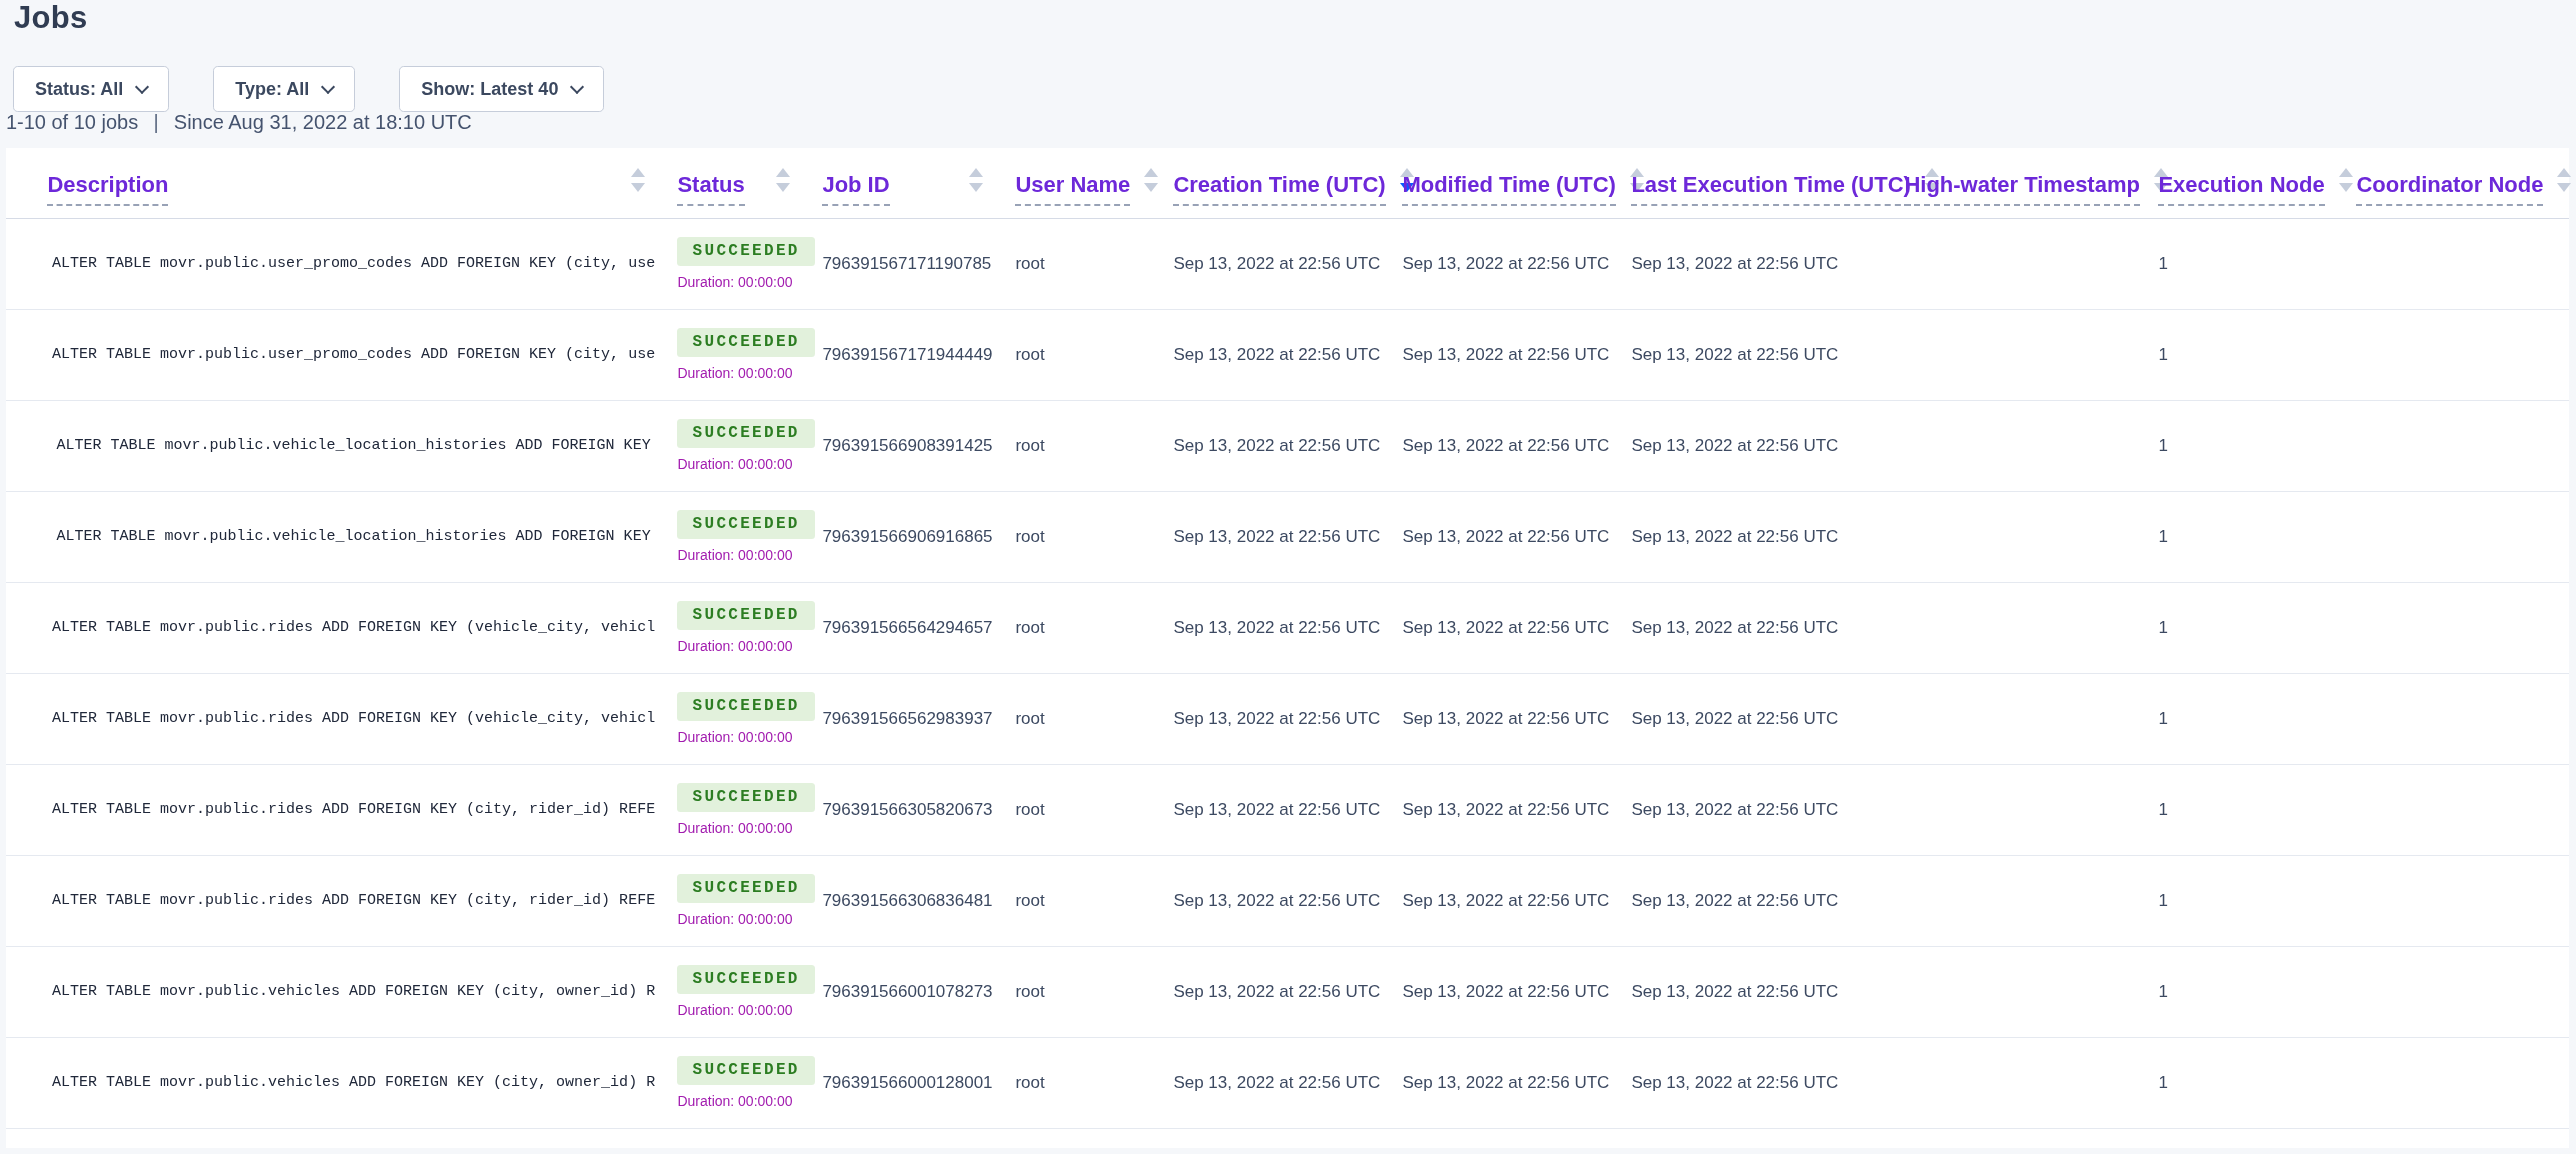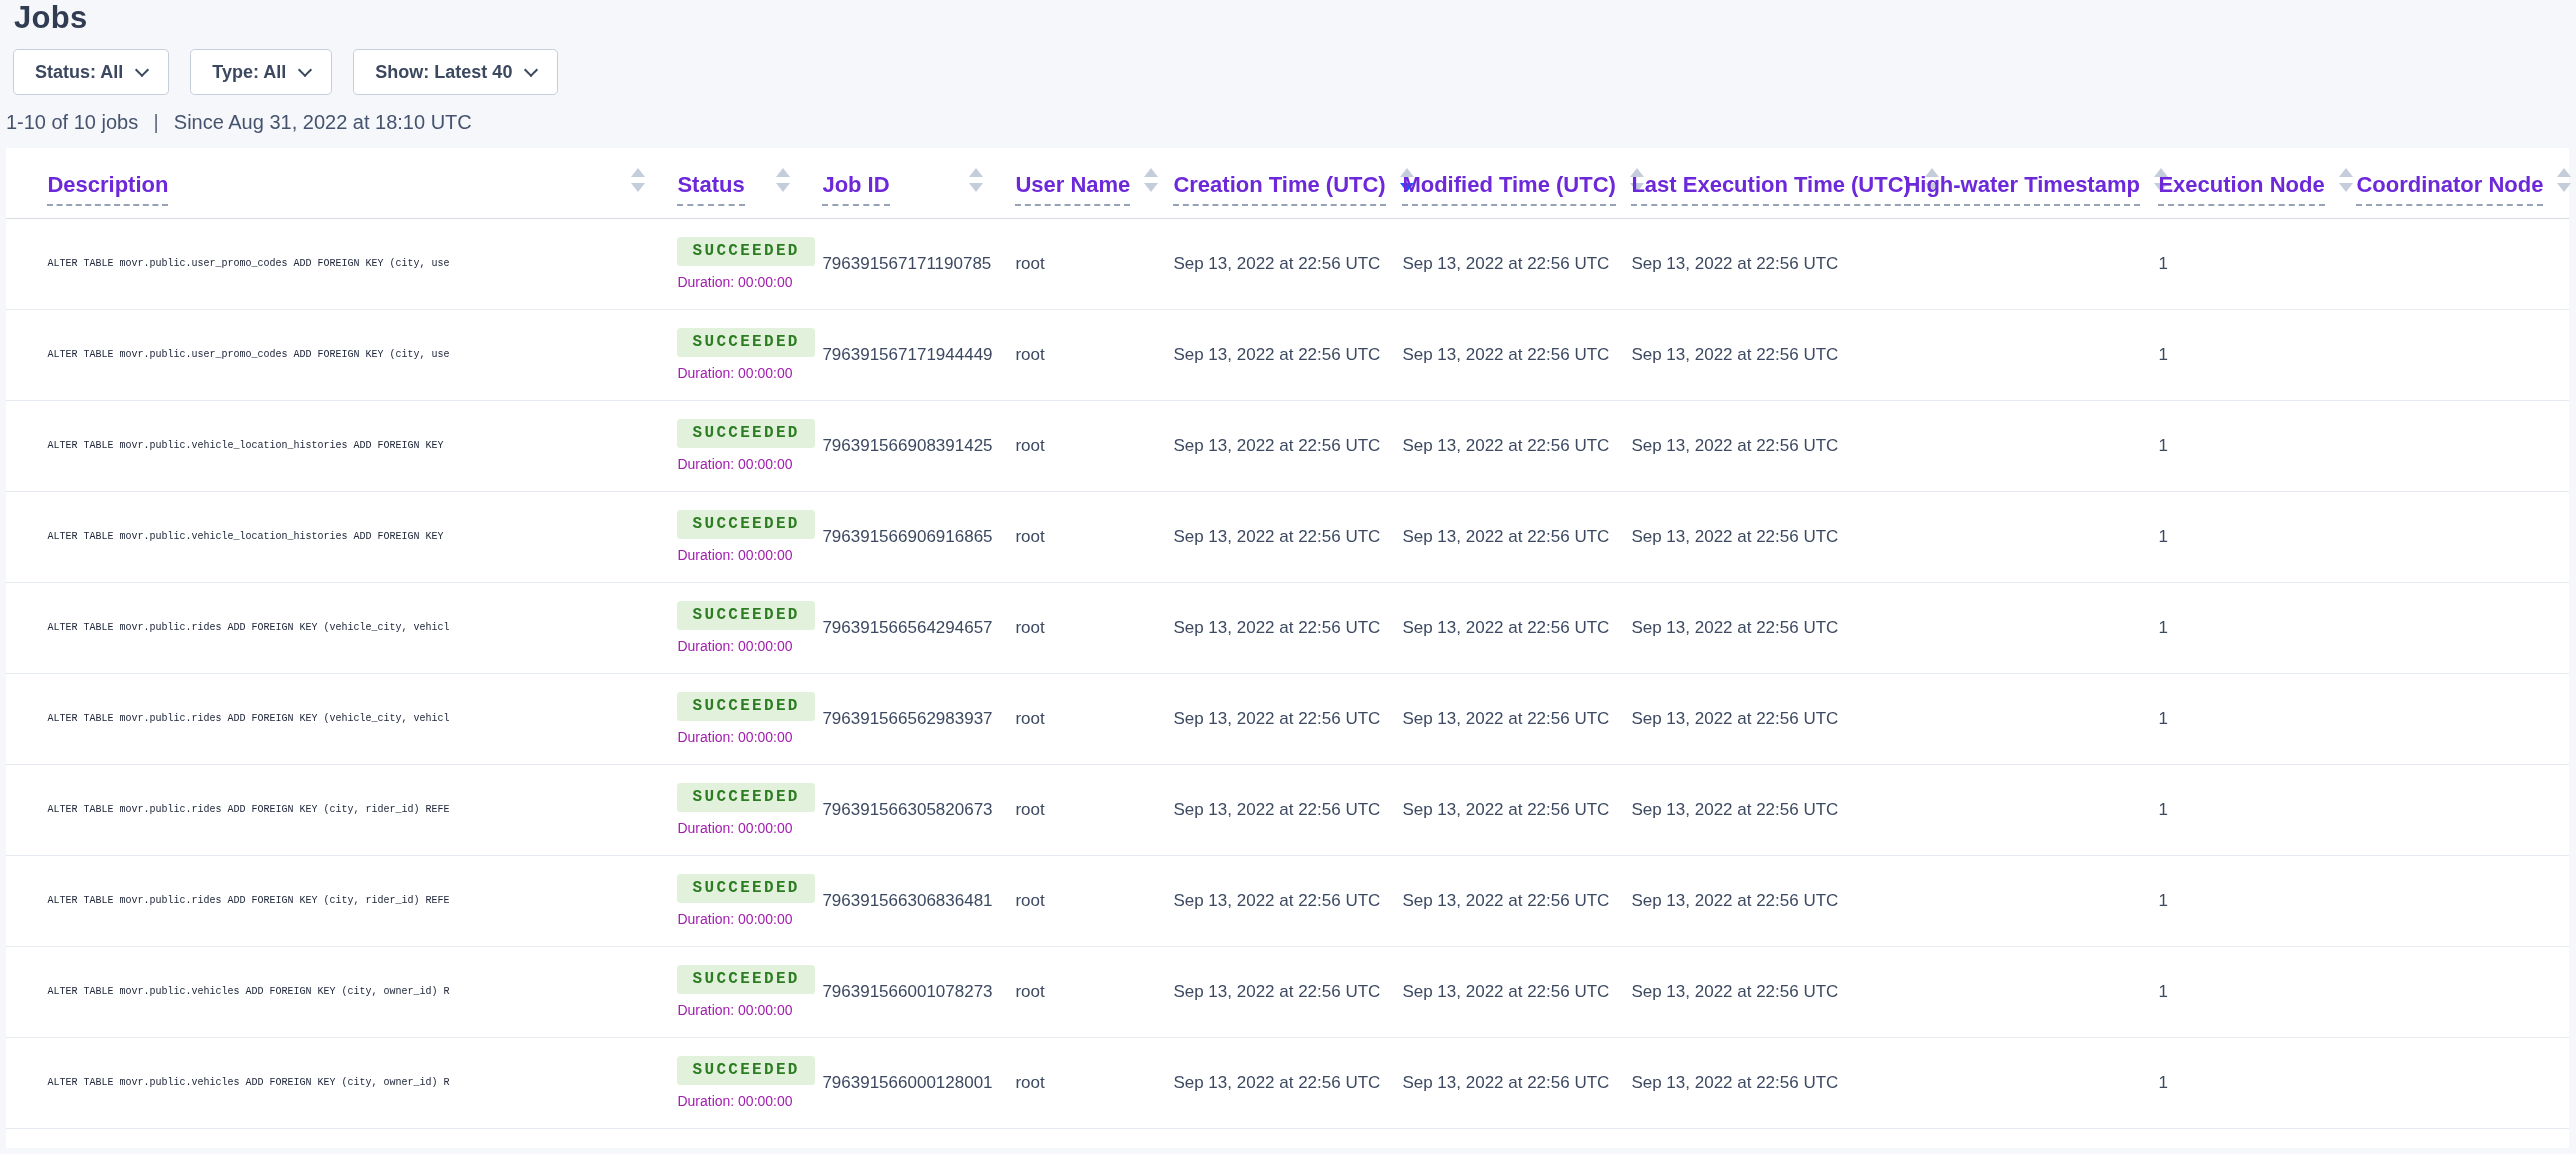--- a/index.html
+++ b/index.html
@@ -10,21 +10,21 @@
     color:#3c4961;
     overflow:hidden;
   }
   .page { position:relative; width:2301px; height:1155px; }
 
   .page-title {
     position:absolute; left:14px; top:0px;
     font-size:31px; font-weight:700; color:#303c52; letter-spacing:0.3px;
   }
 
-  .filters { position:absolute; left:13px; top:49px; display:flex; gap:21px; }
+  .filters { position:absolute; left:13px; top:66px; display:flex; gap:44px; }
   .filter-btn {
     display:flex; align-items:center; gap:14px;
     height:46px; padding:0 21px;
     background:#ffffff; border:1.2px solid #c6cdda; border-radius:4.7px;
     font-family:inherit; font-size:18px; font-weight:700; color:#3b485f;
     cursor:pointer; white-space:nowrap;
   }
   .chev {
     width:10px; height:10px; margin-top:-4.7px;
     border-right:2.3px solid #3b485f; border-bottom:2.3px solid #3b485f;
@@ -67,21 +67,21 @@
   .sort { display:flex; flex-direction:column; gap:5.9px; margin:0 0 14px 14px; flex:none; }
   .tri-up   { width:0; height:0; border-left:7.6px solid transparent; border-right:7.6px solid transparent; border-bottom:9.4px solid #c5cddb; }
   .tri-down { width:0; height:0; border-left:7.6px solid transparent; border-right:7.6px solid transparent; border-top:9.4px solid #c5cddb; }
   .tri-down.active { border-top-color:#0b5cff; }
 
   tbody tr { height:91px; border-bottom:1.2px solid #e5e9f0; }
   td { vertical-align:middle; padding-right:23.5px; font-size:17px; color:#3c4961; overflow:hidden; }
   td.cell-desc {
     padding-left:41px; padding-right:17.6px;
     font-family:"Liberation Mono","DejaVu Sans Mono",monospace;
-    font-size:10px; color:#20283a; white-space:nowrap;
+    font-size:15px; color:#20283a; white-space:nowrap;text-align:center;
   }
   .status-wrap { display:flex; flex-direction:column; align-items:flex-start; }
   .badge {
     display:inline-block; padding:5.9px 15.2px; border-radius:3.5px;
     font-size:16px; font-weight:700; letter-spacing:2.3px; white-space:nowrap;font-family:Liberation Mono, monospace;
   }
   .dur { margin-top:8.2px; font-size:14px; color:#a21caf; white-space:nowrap; }
   td.cell-num, td.cell-ts, td.cell-user, td.cell-count { white-space:nowrap; }
 </style>
 </head>

